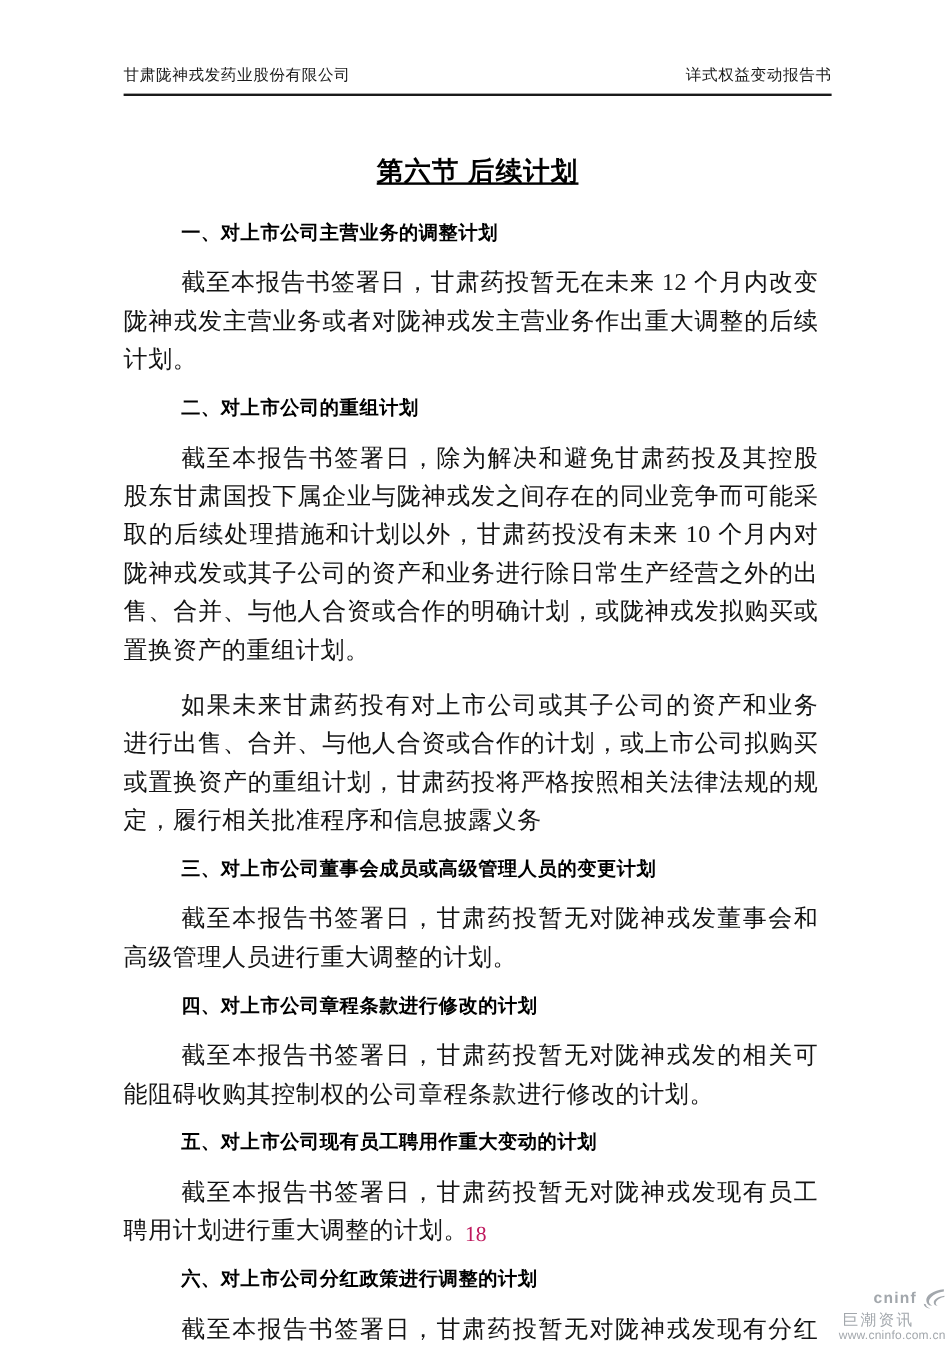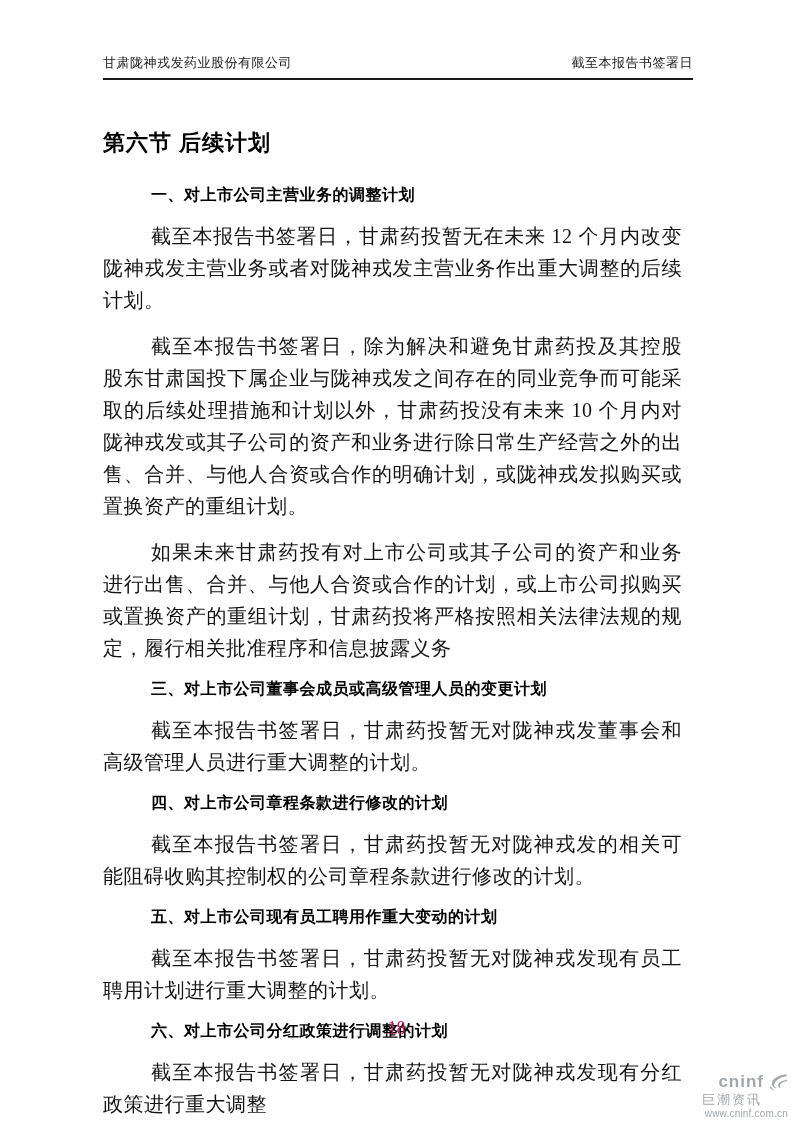--- a/index.html
+++ b/index.html
@@ -32,25 +32,26 @@
 
   
   .content {
     position: absolute;
     left: 103px; right: 100px; top: 77px;
   }
   .doc-title {
     font-family: "Liberation Sans", "DejaVu Sans", sans-serif;
     font-size: 22px;
     font-weight: bold;
-    text-align: left;
+    text-align: center;
     line-height: 30px;
     letter-spacing: 1px;
     margin: 51px 0 26px 0;
     color: #000;
+    text-decoration: underline;
   }
   .section-heading {
     font-family: Liberation Serif, serif;
     font-size: 16px;
     font-weight: bold;
     line-height: 22px;
     padding-left: 48px;
     margin: 10px 0 14px 0;
     letter-spacing: 0.5px;
     color: #000;
@@ -83,53 +84,54 @@
     font-family: "Liberation Sans", "DejaVu Sans", sans-serif;
     line-height: 1.1;
   }
   .cninfo .brand-row {
     display: flex;
     align-items: center;
     justify-content: flex-end;
     gap: 2px;
   }
   .cninfo .brand {
-    font-size: 17px;
+    font-size: 13px;
     font-weight: bold;
     letter-spacing: 1px;
   }
   .cninfo .swirl { width: 22px; height: 20px; }
   .cninfo .brand-cn {
     font-size: 13px;
     letter-spacing: 2px;
     margin: 1px 26px 1px 0;
   }
   .cninfo .brand-url { font-size: 10px; letter-spacing: 0.2px; }
 </style>
 </head>
 <body>
 
 <div class="page">
 
   <div class="header">
     <div class="header-row">
       <span>甘肃陇神戎发药业股份有限公司</span>
-      <span>截至本报告书签署日</span>
+      <span>详式权益变动报告书</span>
     </div>
   </div>
 
   <div class="content">
     <div class="doc-title">第六节 后续计划</div>
 
     <div>
       <div class="section-heading">一、对上市公司主营业务的调整计划</div>
       <div class="para">截至本报告书签署日，甘肃药投暂无在未来 12 个月内改变陇神戎发主营业务或者对陇神戎发主营业务作出重大调整的后续计划。</div>
     </div>
 
     <div>
+      <div class="section-heading">二、对上市公司的重组计划</div>
       <div class="para">截至本报告书签署日，除为解决和避免甘肃药投及其控股股东甘肃国投下属企业与陇神戎发之间存在的同业竞争而可能采取的后续处理措施和计划以外，甘肃药投没有未来 10 个月内对陇神戎发或其子公司的资产和业务进行除日常生产经营之外的出售、合并、与他人合资或合作的明确计划，或陇神戎发拟购买或置换资产的重组计划。</div>
       <div class="para">如果未来甘肃药投有对上市公司或其子公司的资产和业务进行出售、合并、与他人合资或合作的计划，或上市公司拟购买或置换资产的重组计划，甘肃药投将严格按照相关法律法规的规定，履行相关批准程序和信息披露义务</div>
     </div>
 
     <div>
       <div class="section-heading">三、对上市公司董事会成员或高级管理人员的变更计划</div>
       <div class="para">截至本报告书签署日，甘肃药投暂无对陇神戎发董事会和高级管理人员进行重大调整的计划。</div>
     </div>
 
     <div>
@@ -153,16 +155,16 @@
   <div class="cninfo">
     <div class="brand-row">
       <span class="brand">cninf</span>
       <svg class="swirl" viewBox="0 0 24 22" xmlns="http://www.w3.org/2000/svg">
         <path d="M22.5 2.5 C13 3.5 5.5 8 6.5 13.5 C7 16.5 9.5 18 12 17.5 C9.8 17 8.6 15.4 8.9 13.4 C9.5 9.5 15.5 5.5 22.5 4.6 Z" fill="#a2a7ac"></path>
         <path d="M23 8.5 C17 9.5 12.8 12 13.3 15.2 C13.6 17 15.2 18 16.8 17.7 C15.5 17.3 14.9 16.3 15.1 15.1 C15.5 12.8 18.8 10.4 23 9.8 Z" fill="#a2a7ac"></path>
         <path d="M4 16 C4.5 18.8 7 20.5 10 20.2 C7.8 19.7 6.3 18.3 5.9 16.4 Z" fill="#a2a7ac"></path>
       </svg>
     </div>
     <div class="brand-cn">巨潮资讯</div>
-    <div class="brand-url">www.cninf.com.cn</div>
+    <div class="brand-url">www.cninfo.com.cn</div>
   </div>
 
 </div>
 
 </body></html>

